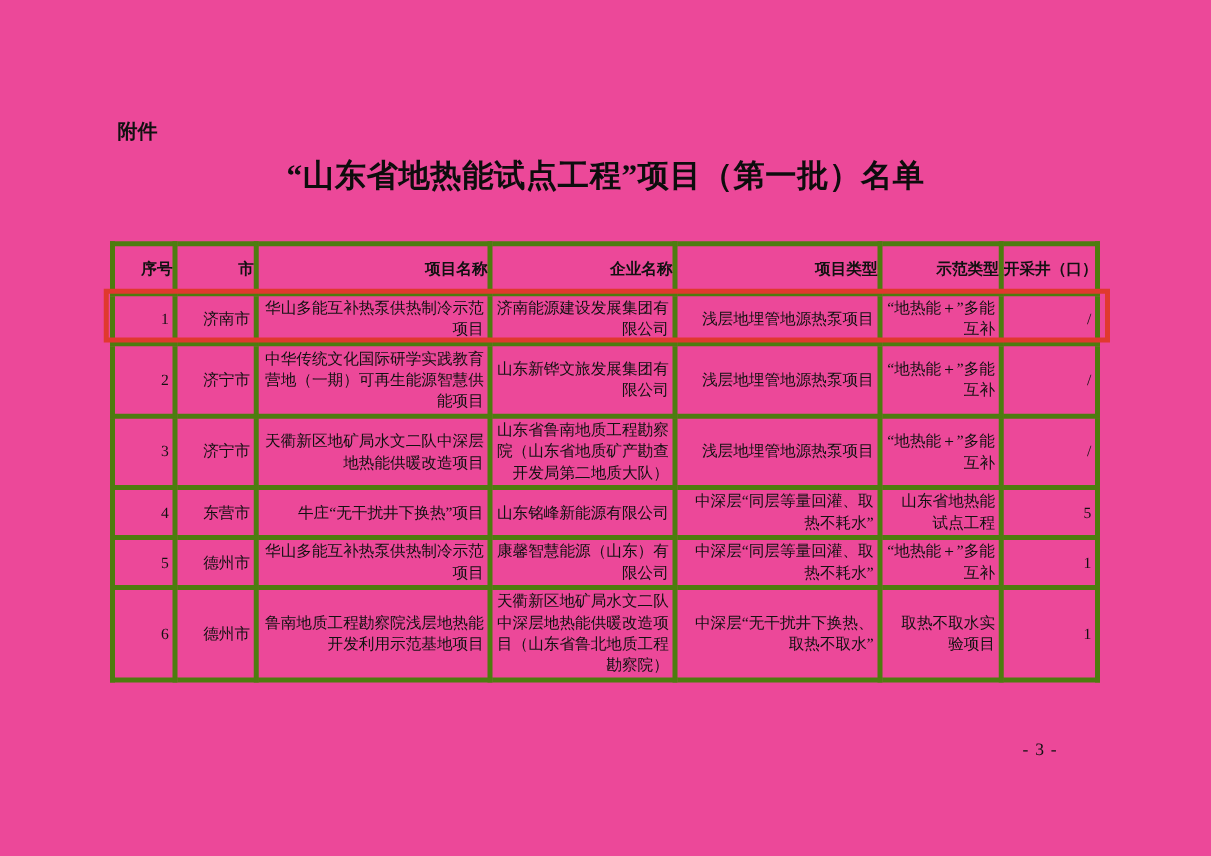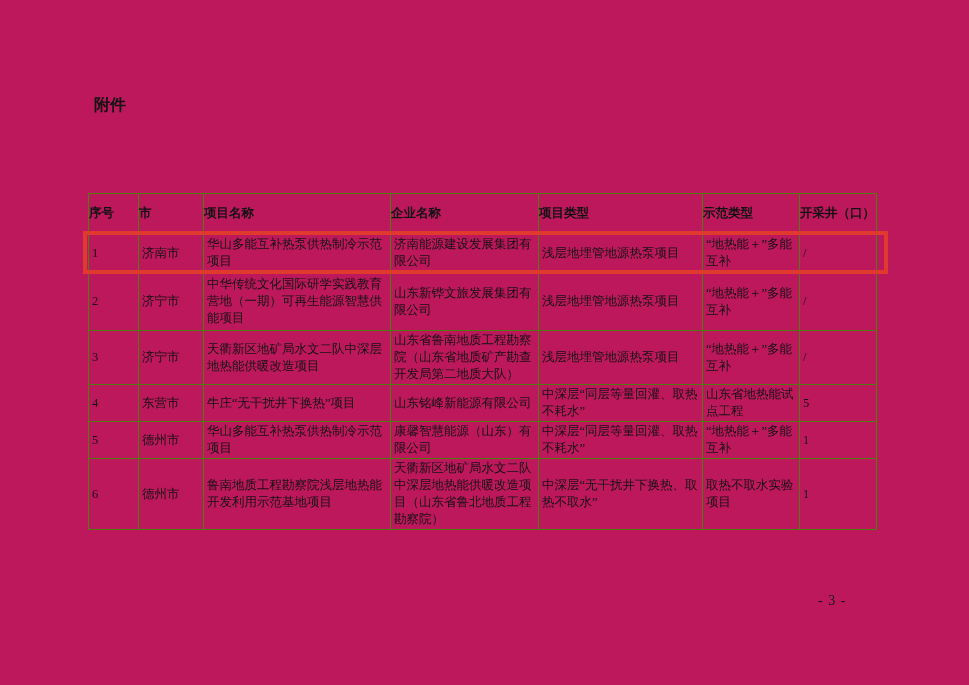--- a/index.html
+++ b/index.html
@@ -5,21 +5,21 @@
   * { margin: 0; padding: 0; box-sizing: border-box; }
   html, body { background: #ffffff; }
   body {
     font-family: "Liberation Serif", "DejaVu Serif", serif;
     color: #1a1a1a;
   }
   .page {
     position: relative;
     width: 969px;
     height: 685px;
-    background: #be185d;
+    background: #ec4899;
     overflow: hidden;
   }
   .attachment {
     position: absolute;
     left: 94px;
     top: 95px;
     font-family: "Liberation Sans", "DejaVu Sans", sans-serif;
     font-size: 16px;
     font-weight: bold;
     color: #111;
@@ -40,22 +40,22 @@
     left: 88px;
     top: 193px;
     width: 788px;
     border-collapse: collapse;
     table-layout: fixed;
     font-size: 12.5px;
     color: #111;
   }
   table.projects th,
   table.projects td {
-    border: 1px solid #4d7c0f;
-    text-align: left;
+    border: 4px solid #4d7c0f;
+    text-align: right;
     vertical-align: middle;
     padding: 1px 3px;
     line-height: 17px;
     word-break: break-all;
   }
   table.projects th {
     font-size: 12.5px;
     font-weight: bold;
     white-space: nowrap;
     padding: 0;
@@ -92,20 +92,21 @@
     color: #111;
   }
 </style>
 </head>
 <body>
 
 <div class="page">
 
   <div class="attachment">附件</div>
 
+  <div class="doc-title">“山东省地热能试点工程”项目（第一批）名单</div>
 
   <table class="projects">
     <colgroup>
       <col class="col-no">
         <col class="col-city">
         <col class="col-proj">
         <col class="col-comp">
         <col class="col-type">
         <col class="col-demo">
         <col class="col-well">

